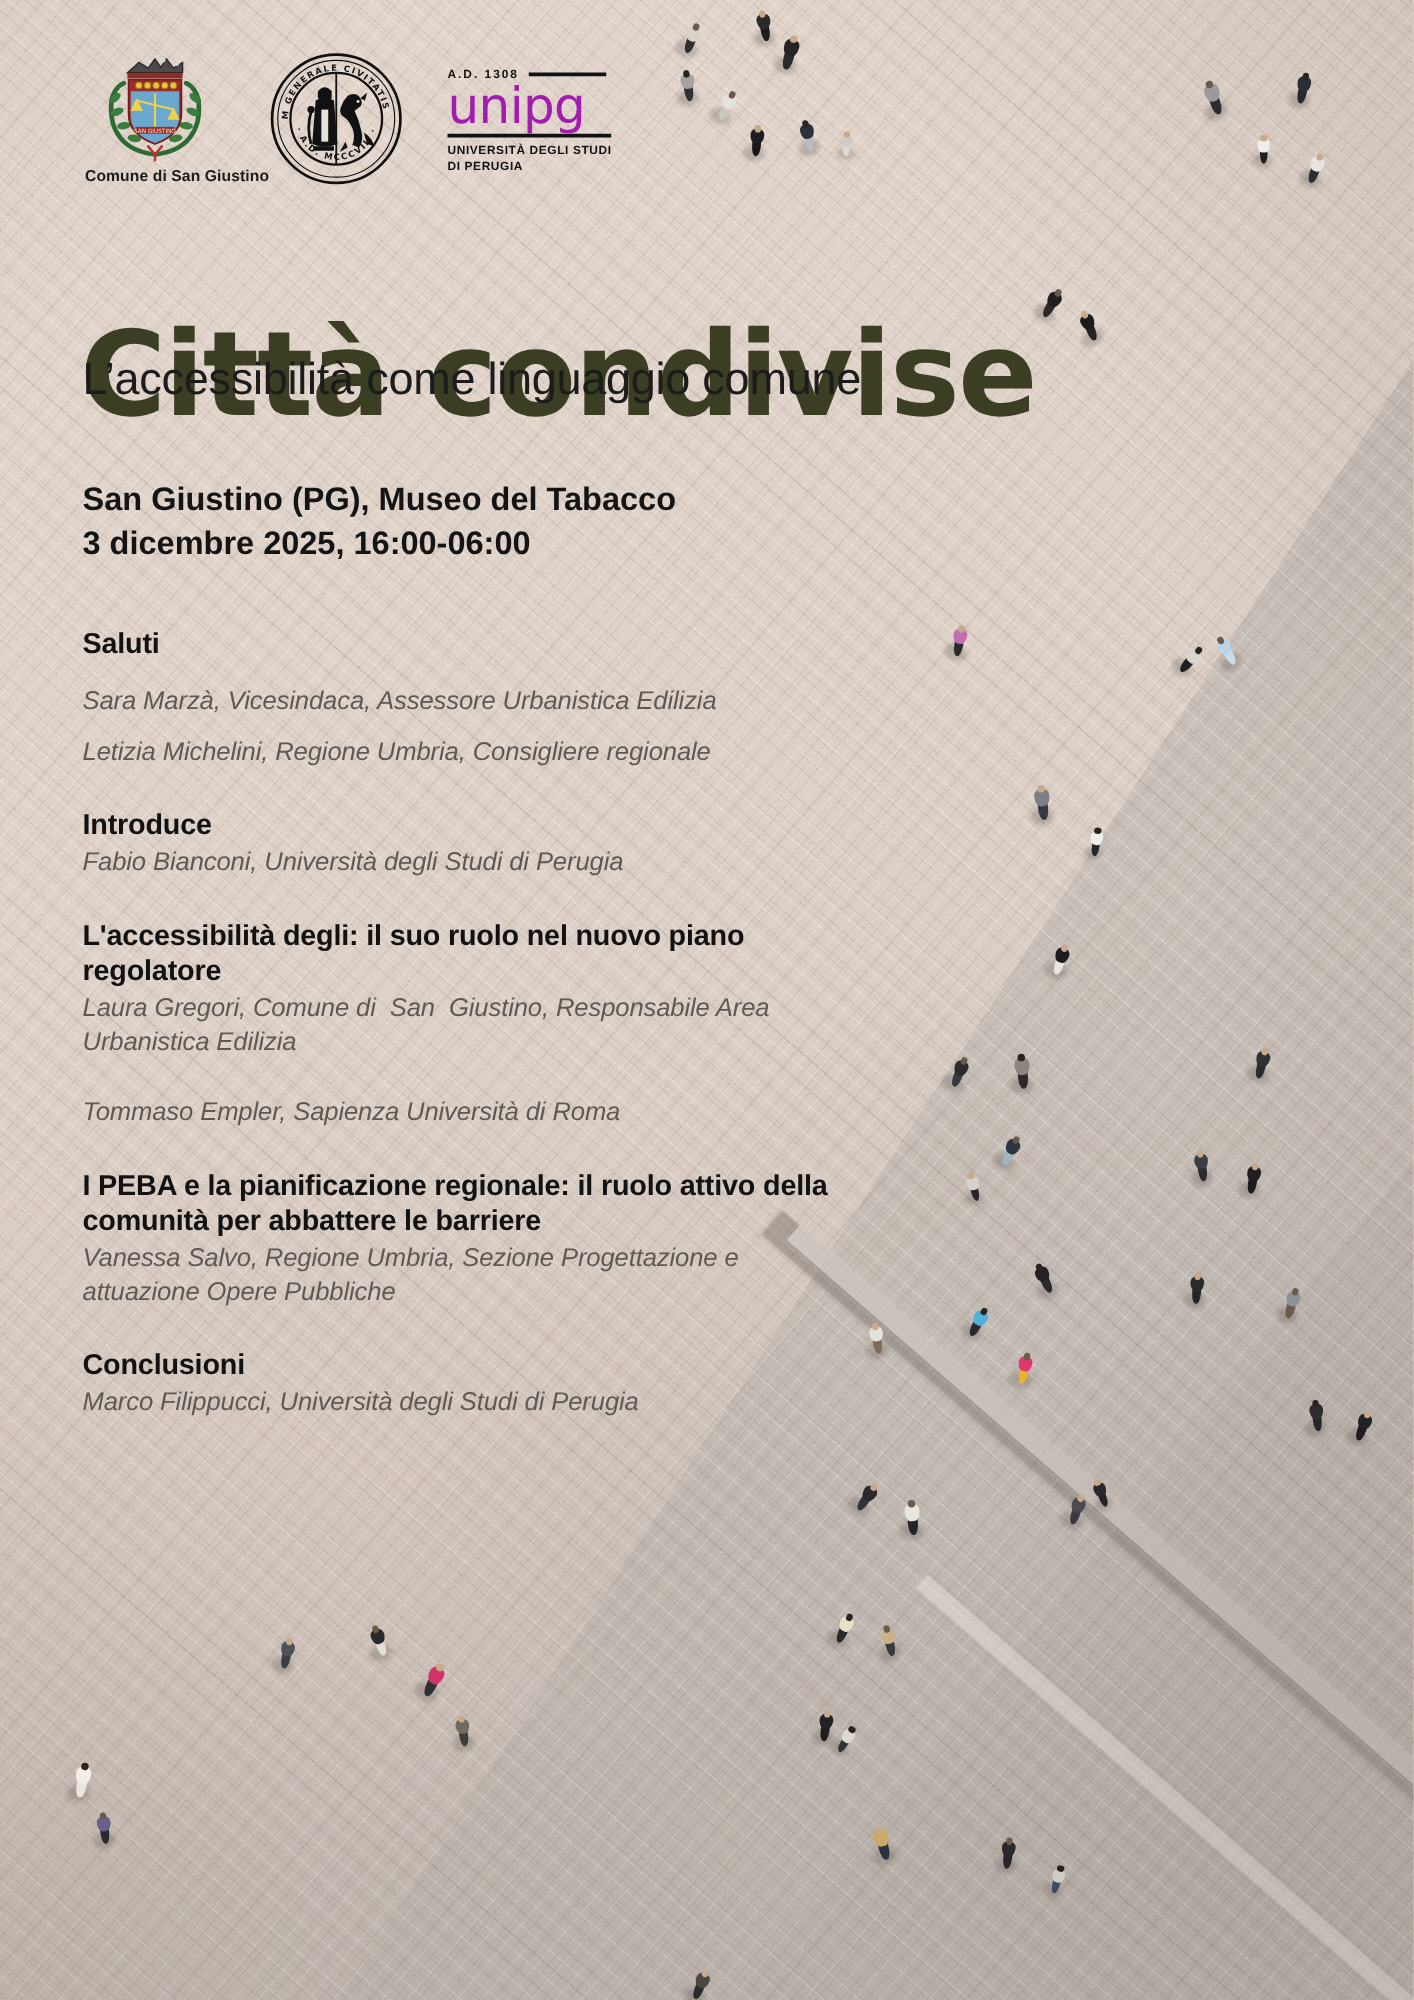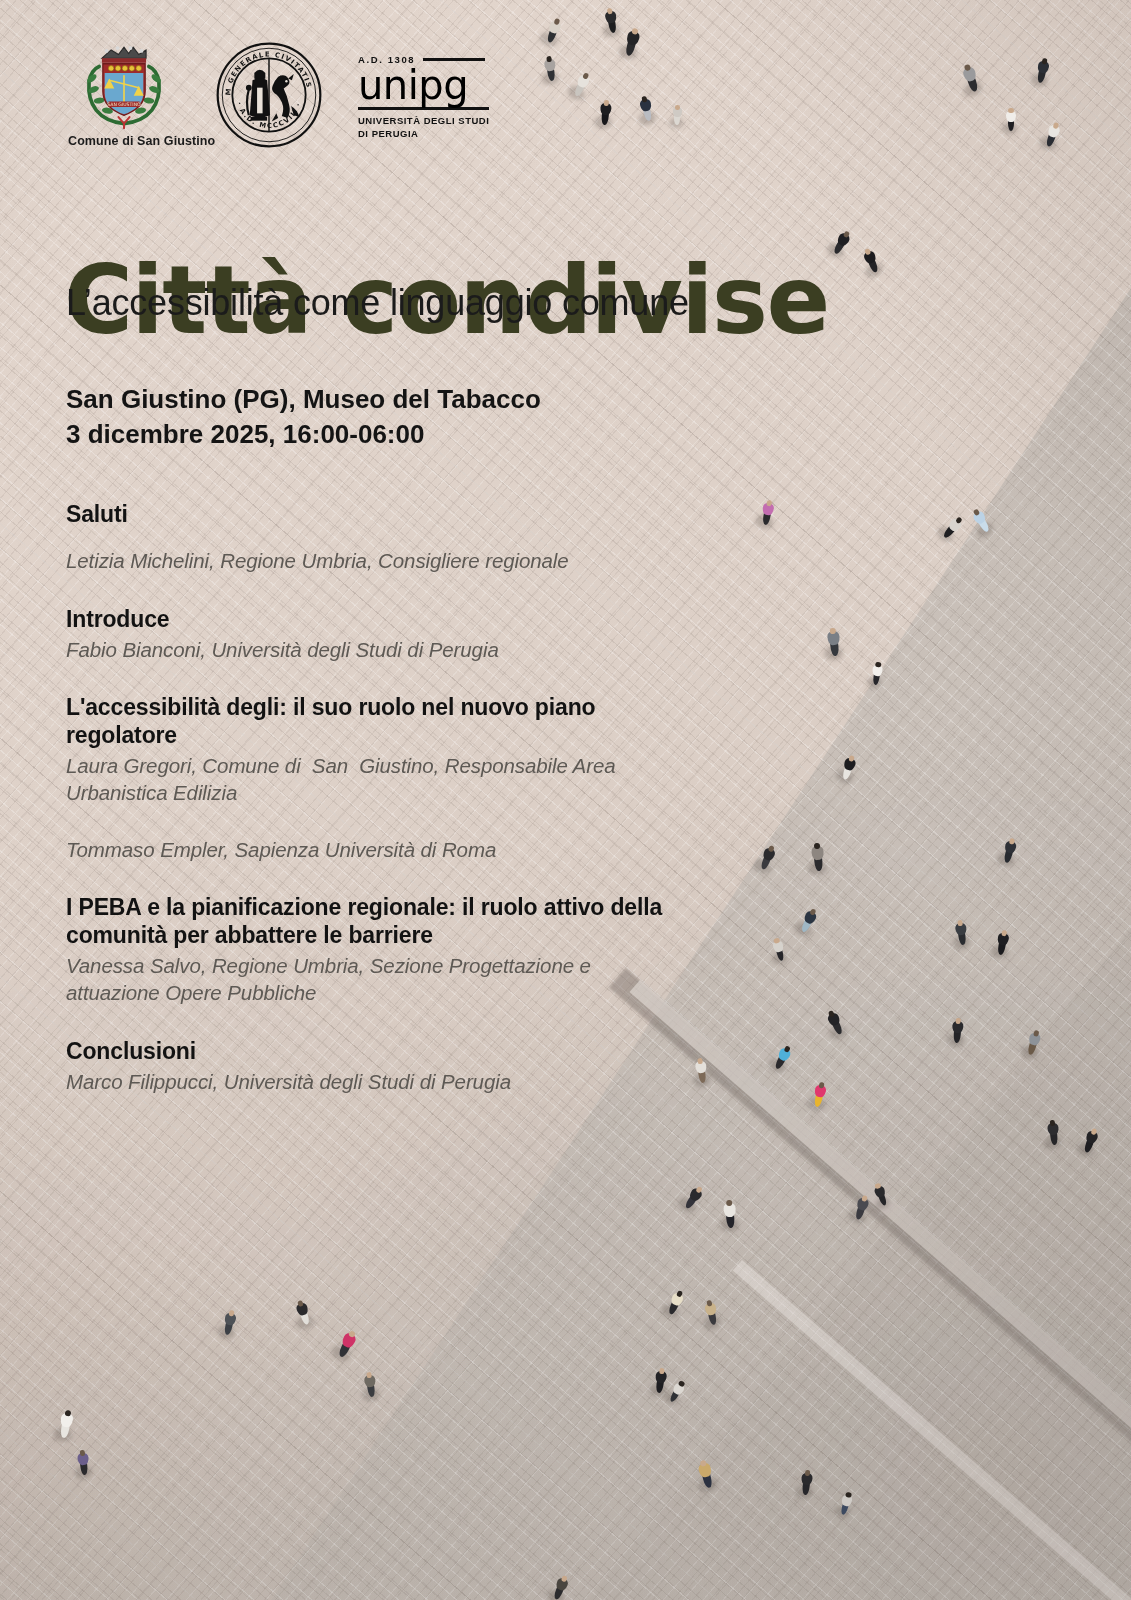--- a/index.html
+++ b/index.html
@@ -121,21 +121,21 @@
   .crest{width:92px;height:92px;margin:0 auto;position:relative;}
   .logo-comune .cap{
     font-size:12.5px;font-weight:700;color:#1b1b1b;margin-top:4px;letter-spacing:.1px;
     white-space:nowrap;
   }
   .seal{width:110px;height:110px;margin-top:2px;}
   .unipg{margin-top:16px;}
   .unipg .ad{font-size:9.5px;letter-spacing:1.6px;font-weight:700;color:#111;
              display:flex;align-items:center;gap:8px;}
   .unipg .ad .rule{display:block;width:62px;height:3.5px;background:#111;}
-  .unipg .word{font-size:40px;line-height:.92;font-weight:400;color:#000000;
+  .unipg .word{font-size:40px;line-height:.92;font-weight:400;color:#a21caf;
                letter-spacing:-.5px;margin:2px 0 3px;font-family:"DejaVu Sans",sans-serif;}
   .unipg .bar{width:100%;height:3.5px;background:#111;}
   .unipg .sub{font-size:9.5px;line-height:1.35;letter-spacing:.5px;color:#111;
               margin-top:5px;font-weight:600;}
 
   .title{
     position:absolute;left:64px;top:192px;
     font-size:94px;line-height:.98;font-weight:700;letter-spacing:-1.5px;
     color:#3b3e22;font-family:"DejaVu Sans",sans-serif;
   }
@@ -612,20 +612,21 @@
     <div class="subtitle">L’accessibilità come linguaggio comune</div>
 
     <div class="where">
       <div>San Giustino (PG), Museo del Tabacco</div>
       <div>3 dicembre 2025, 16:00-06:00</div>
     </div>
 
     <div class="program" id="program">
         <div class="blk saluti">
           <div class="h">Saluti</div>
+          <div class="sp">Sara Marzà, Vicesindaca, Assessore Urbanistica Edilizia</div>
           <div class="sp">Letizia Michelini, Regione Umbria, Consigliere regionale</div>
         </div>
         <div class="blk">
           <div class="h">Introduce</div>
           <div class="sp">Fabio Bianconi, Università degli Studi di Perugia</div>
         </div>
         <div class="blk">
           <div class="h">L'accessibilità degli: il suo ruolo nel nuovo piano regolatore</div>
           <div class="sp">Laura Gregori, Comune di  San  Giustino, Responsabile Area Urbanistica Edilizia</div>
         </div>

